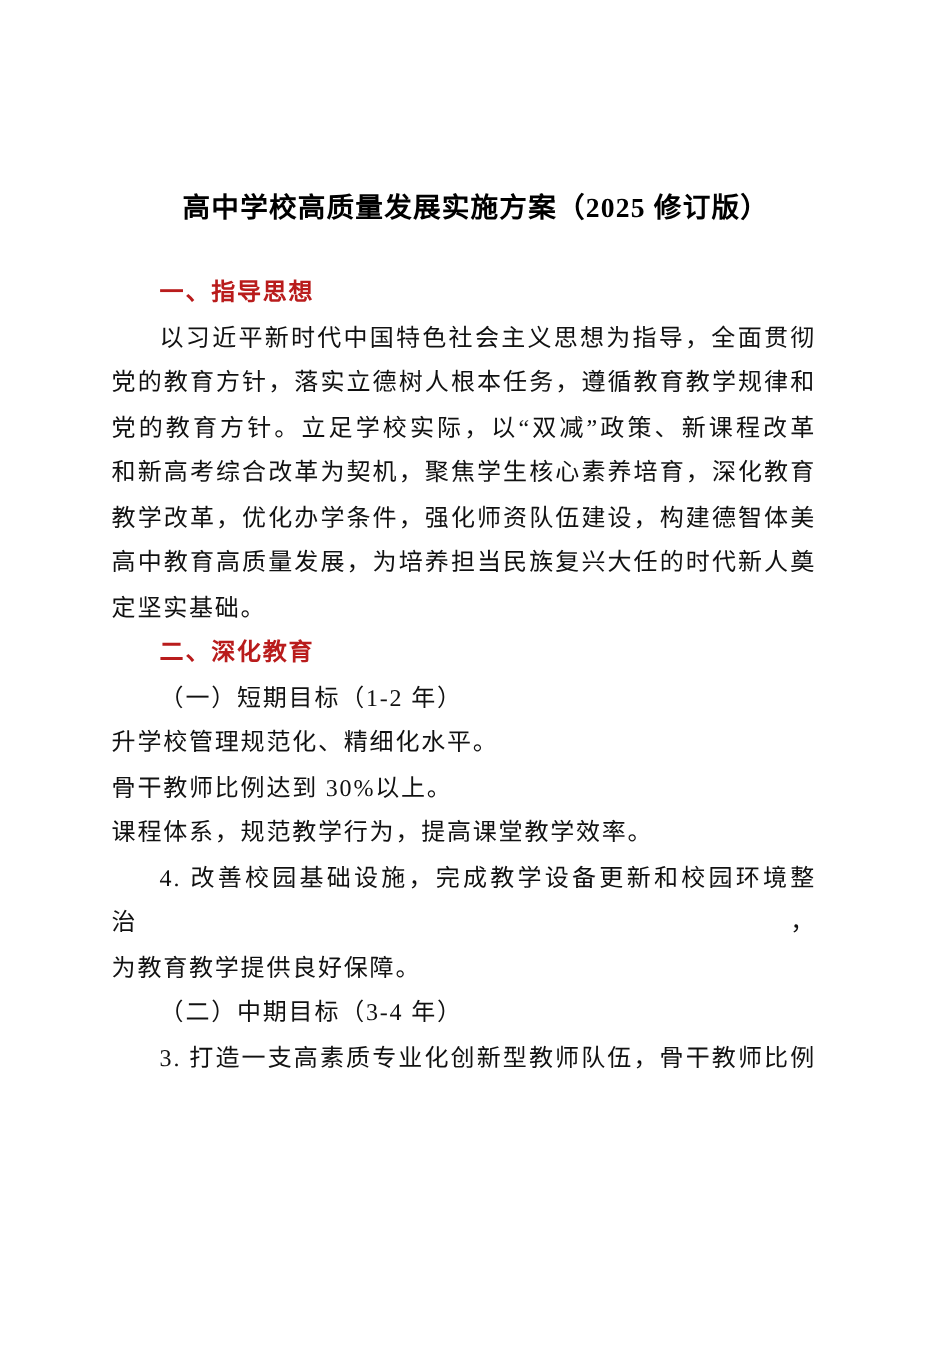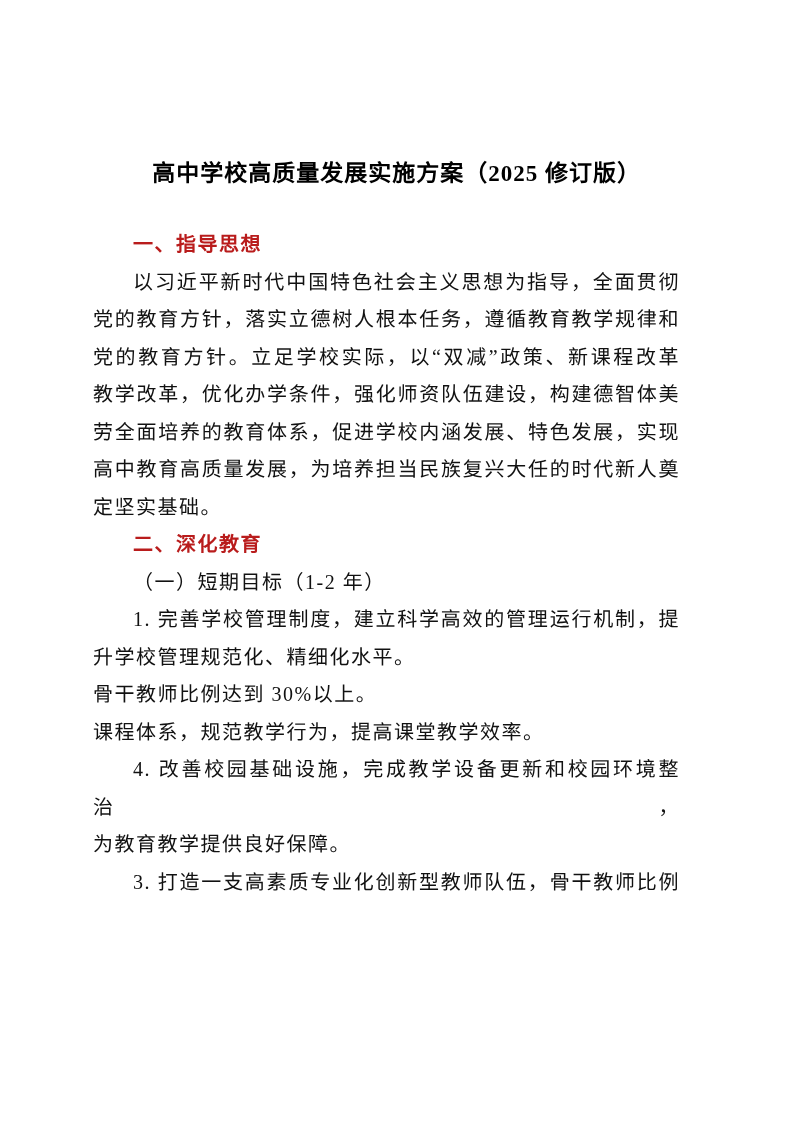--- a/index.html
+++ b/index.html
@@ -51,27 +51,27 @@
 </head>
 <body>
 
 <div class="page">
   <h1 class="doc-title">高中学校高质量发展实施方案（2025 修订版）</h1>
   <div class="content">
       <div class="line heading first">一、指导思想</div>
       <div class="line first full">以习近平新时代中国特色社会主义思想为指导，全面贯彻</div>
       <div class="line full">党的教育方针，落实立德树人根本任务，遵循教育教学规律和</div>
       <div class="line full">党的教育方针。立足学校实际，以“双减”政策、新课程改革</div>
+      <div class="line full">和新高考综合改革为契机，聚焦学生核心素养培育，深化教育</div>
       <div class="line full">教学改革，优化办学条件，强化师资队伍建设，构建德智体美</div>
-      <div class="line full">劳全面培养的教育体系，促进学校内涵发展、特色发展，实现</div>
       <div class="line full">高中教育高质量发展，为培养担当民族复兴大任的时代新人奠</div>
       <div class="line">定坚实基础。</div>
       <div class="line heading first">二、深化教育</div>
       <div class="line first">（一）短期目标（1-2 年）</div>
-      <div class="line first full">1. 完善学校管理制度，建立科学高效的管理运行机制，提</div>
       <div class="line">升学校管理规范化、精细化水平。</div>
       <div class="line">骨干教师比例达到 30%以上。</div>
       <div class="line">课程体系，规范教学行为，提高课堂教学效率。</div>
       <div class="line first full">4. 改善校园基础设施，完成教学设备更新和校园环境整治，</div>
       <div class="line">为教育教学提供良好保障。</div>
+      <div class="line first">（二）中期目标（3-4 年）</div>
       <div class="line first full">3. 打造一支高素质专业化创新型教师队伍，骨干教师比例</div>
     </div>
 </div>
 
 </body></html>

